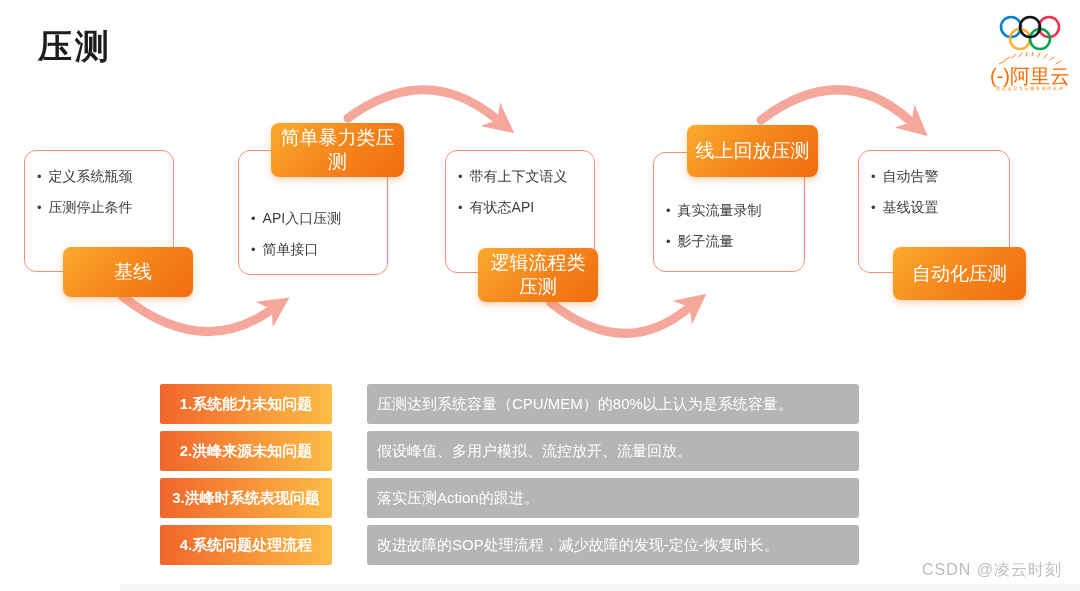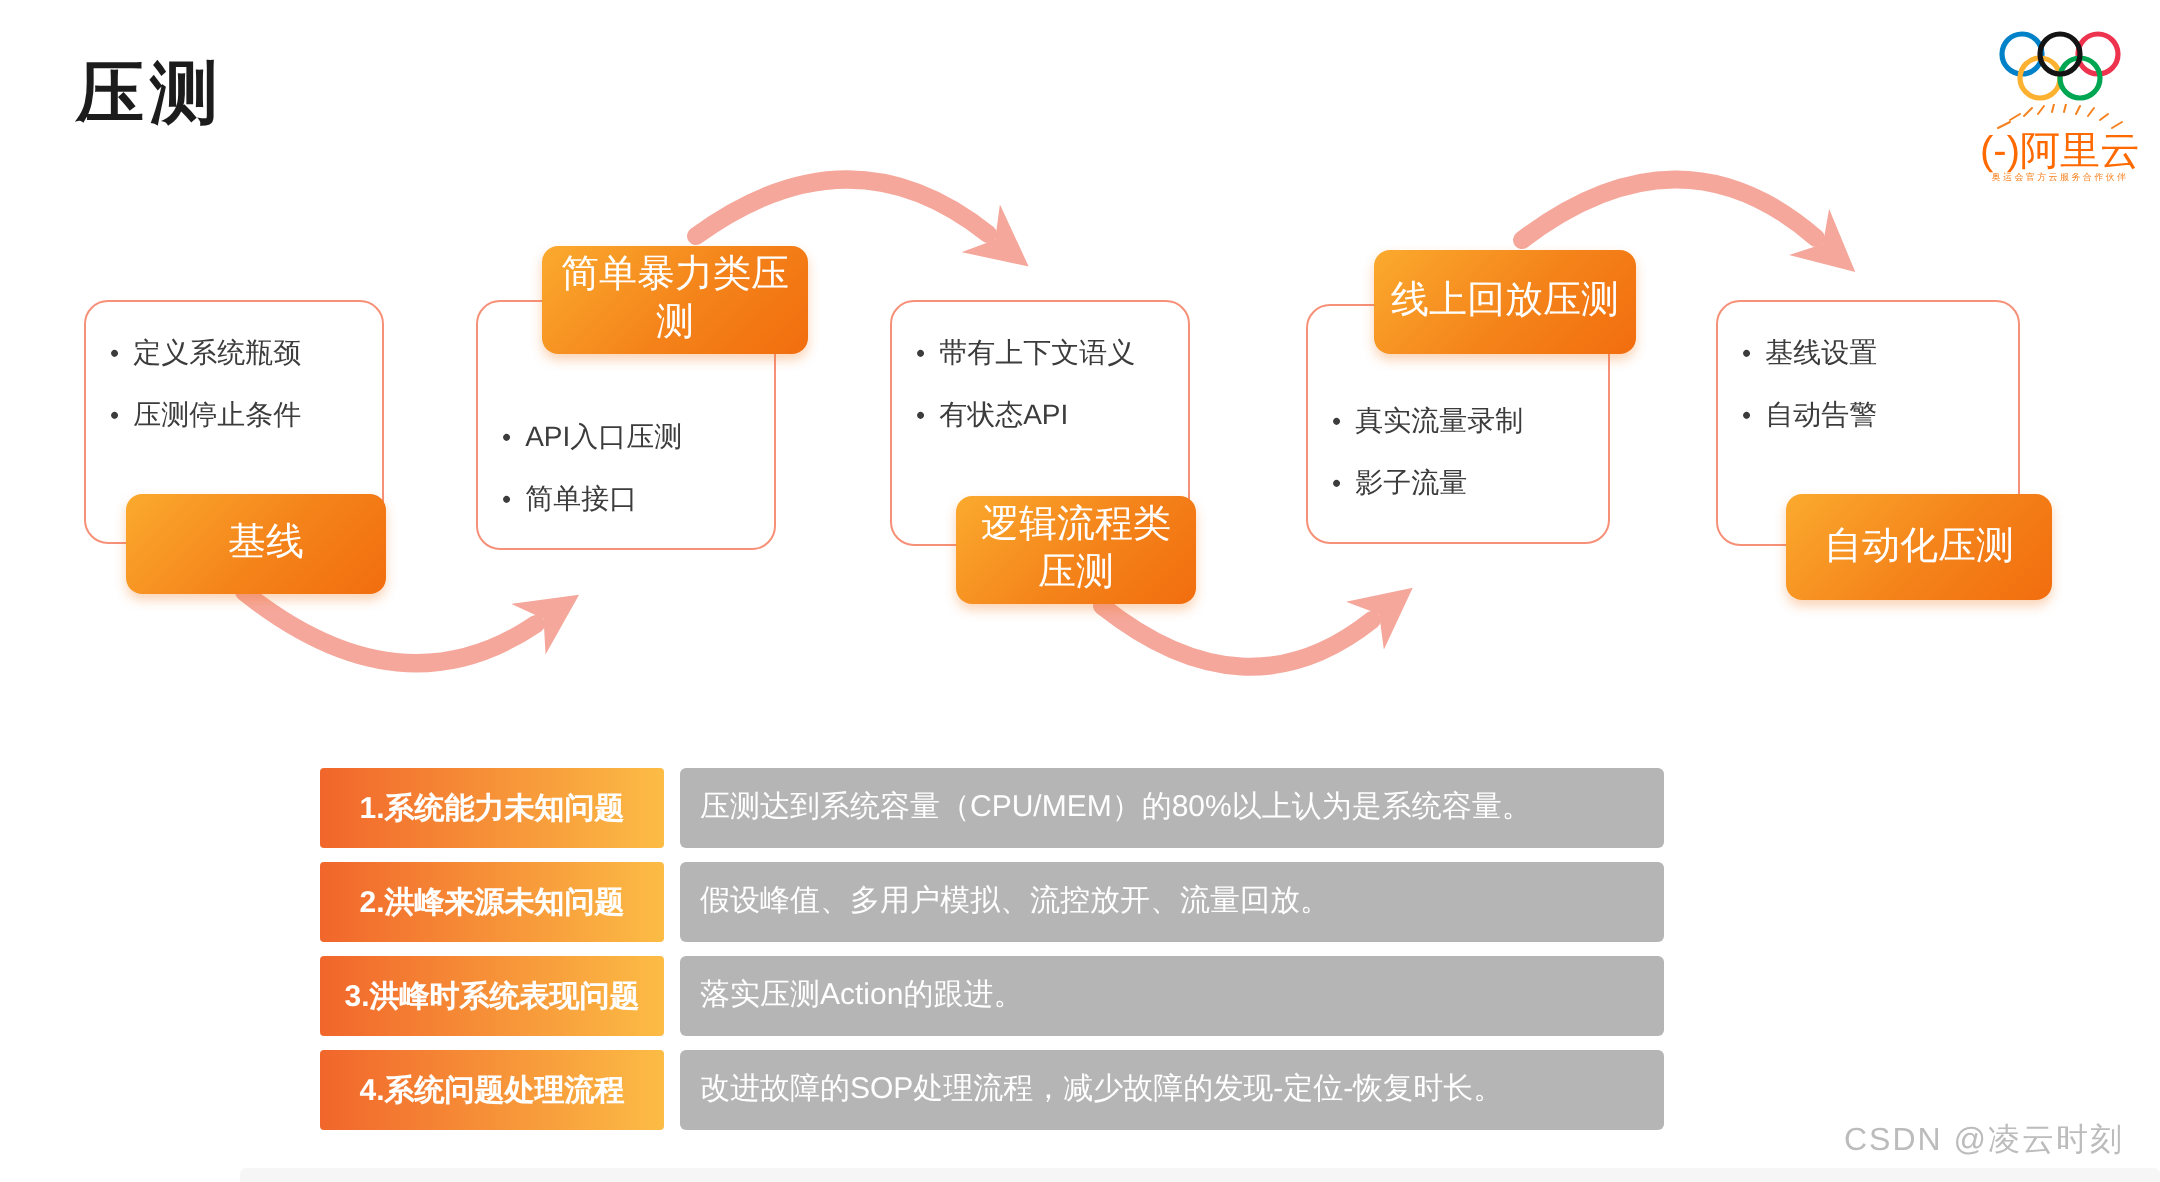--- a/index.html
+++ b/index.html
@@ -17,40 +17,40 @@
   .logo .tagline { font-size:4.5px; color:#f58220; letter-spacing:1.2px; margin-top:2px; white-space:nowrap; }
 
   
   .arrows { position:absolute; left:0; top:0; z-index:1; pointer-events:none; }
 
   
   .card { position:absolute; background:#fff; border:1.5px solid #f69078; border-radius:12px; z-index:2; padding:10px 8px 6px 12px; }
   .card ul { list-style:none; }
   .card li { font-size:14px; color:#3c3c3c; line-height:30px; white-space:nowrap; }
   .card .blt { color:#3c3c3c; margin-right:7px; font-size:13px; }
-  .card1 { left:42px;  top:150px; width:150px; height:122px; }
+  .card1 { left:24px;  top:150px; width:150px; height:122px; }
   .card2 { left:238px; top:150px; width:150px; height:125px; padding-top:52px; }
   .card3 { left:445px; top:150px; width:150px; height:123px; }
   .card4 { left:653px; top:152px; width:152px; height:120px; padding-top:42px; }
   .card5 { left:858px; top:150px; width:152px; height:123px; }
 
   
   .badge { position:absolute; z-index:3; display:flex; align-items:center; justify-content:center;
            text-align:center; color:#fff; font-size:19px; line-height:24px;
            background:linear-gradient(135deg,#fbaa2e 0%,#f4831a 55%,#f26d0e 100%);
            border-radius:8px; box-shadow:0 3px 6px rgba(242,112,14,0.30); padding:2px 6px; }
   .badge1 { left:63px;  top:247px; width:130px; height:50px;padding-left:16px; }
   .badge2 { left:271px; top:123px; width:133px; height:54px; }
   .badge3 { left:478px; top:248px; width:120px; height:54px; }
   .badge4 { left:687px; top:125px; width:131px; height:52px; }
   .badge5 { left:893px; top:247px; width:133px; height:53px; }
 
   
   .issues { position:absolute; left:160px; top:384px; z-index:2; }
-  .irow { display:flex; margin-bottom:7px; }
+  .irow { display:flex; margin-bottom:7px;gap:27px; }
   .ilabel { width:172px; height:40px; display:flex; align-items:center; justify-content:center;
             background:linear-gradient(90deg,#f1662b 0%,#fcbc45 100%);
             color:#fff; font-size:15px; font-weight:bold; border-radius:2px; white-space:nowrap; }
   .idesc { width:492px; height:40px; margin-left:8px; background:#b5b5b5; border-radius:3px;
            color:#fff; font-size:15px; line-height:40px; padding-left:10px; white-space:nowrap; overflow:hidden; }
 
   .watermark { position:absolute; right:18px; top:560px; font-size:16px; color:#bcbcbc; letter-spacing:1px; }
   .bottom-bar { position:absolute; left:120px; top:584px; width:960px; height:7px; background:#f6f6f7; border-radius:3px 3px 0 0; }
 </style>
 </head>
@@ -127,22 +127,22 @@
   <div class="card card4">
     <ul>
       <li><span class="blt">•</span><span>真实流量录制</span></li>
       <li><span class="blt">•</span><span>影子流量</span></li>
     </ul>
   </div>
   <div class="badge badge4">线上回放压测</div>
 
   <div class="card card5">
     <ul>
+      <li><span class="blt">•</span><span>自动告警</span></li>
       <li><span class="blt">•</span><span>基线设置</span></li>
-      <li><span class="blt">•</span><span>自动告警</span></li>
     </ul>
   </div>
   <div class="badge badge5">自动化压测</div>
 
   <div class="issues">
     <div class="irow">
       <div class="ilabel">1.系统能力未知问题</div>
       <div class="idesc">压测达到系统容量（CPU/MEM）的80%以上认为是系统容量。</div>
     </div>
     <div class="irow">

